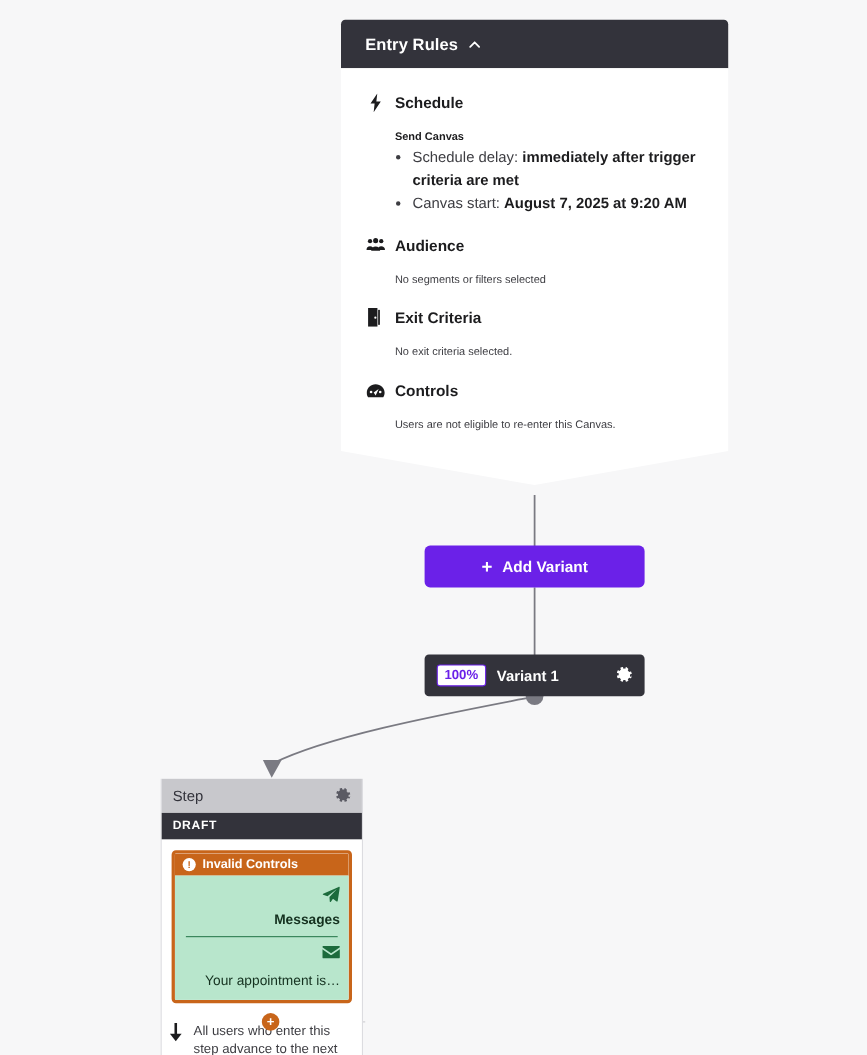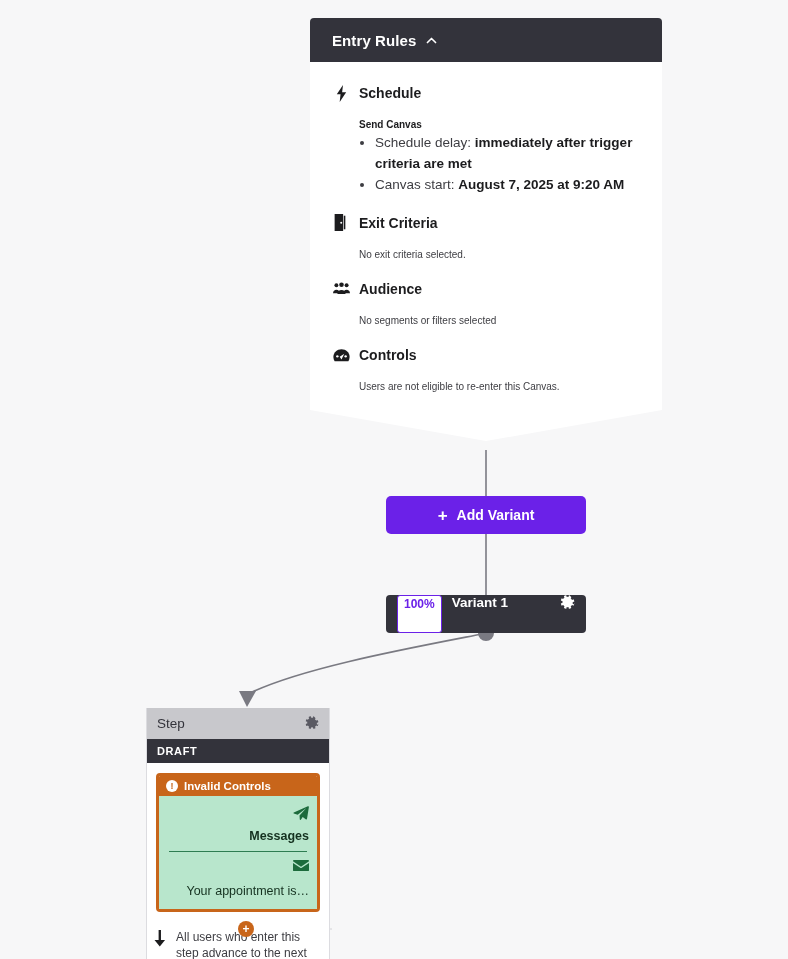--- a/index.html
+++ b/index.html
@@ -126,20 +126,21 @@
   }
 
   
   #variant-node {
     position: absolute;
     left: 386px; top: 595px;
     width: 200px; height: 38px;
     background: #33333b;
     border-radius: 4px;
     display: flex;
+    align-items: center;
     padding: 0 11px;
     gap: 10px;
   }
   .pct-badge {
     background: #ffffff;
     border: 1.5px solid #6b21e8;
     color: #6b21e8;
     font-size: 12px;
     font-weight: bold;
     border-radius: 3px;
@@ -306,34 +307,20 @@
         </div>
         <div class="er-sub strongline">Send Canvas</div>
         <ul class="er-list">
           <li>
             <span>Schedule delay: </span><b>immediately after trigger criteria are met</b>
           </li>
           <li>
             <span>Canvas start: </span><b>August 7, 2025 at 9:20 AM</b>
           </li>
         </ul>
-      </div>
-
-      <div class="er-section">
-        <div class="er-title-row">
-          <span class="ico">
-            <svg width="14" height="17" viewBox="0 0 12 16" fill="#1c1c1e">
-              <path d="M0 0 H8 V16 H0 Z"></path>
-              <rect x="8.6" y="1.6" width="1.5" height="12.8" fill="#1c1c1e"></rect>
-              <circle cx="6.2" cy="8.3" r="0.95" fill="#ffffff"></circle>
-            </svg>
-          </span>
-          <span class="er-title">Exit Criteria</span>
-        </div>
-        <div class="er-sub">No exit criteria selected.</div>
       </div>
 
       <div class="er-section">
         <div class="er-title-row">
           <span class="ico">
             <svg width="17" height="13" viewBox="0 0 20 14" fill="#1c1c1e">
               <circle cx="4" cy="3.2" r="2.3"></circle>
               <circle cx="16" cy="3.2" r="2.3"></circle>
               <circle cx="10" cy="2.6" r="2.7"></circle>
               <path d="M0 12.5c0-2.4 1.8-3.9 4-3.9s4 1.5 4 3.9z"></path>
@@ -342,20 +329,34 @@
             </svg>
           </span>
           <span class="er-title">Audience</span>
         </div>
         <div class="er-sub">No segments or filters selected</div>
       </div>
 
       <div class="er-section">
         <div class="er-title-row">
           <span class="ico">
+            <svg width="14" height="17" viewBox="0 0 12 16" fill="#1c1c1e">
+              <path d="M0 0 H8 V16 H0 Z"></path>
+              <rect x="8.6" y="1.6" width="1.5" height="12.8" fill="#1c1c1e"></rect>
+              <circle cx="6.2" cy="8.3" r="0.95" fill="#ffffff"></circle>
+            </svg>
+          </span>
+          <span class="er-title">Exit Criteria</span>
+        </div>
+        <div class="er-sub">No exit criteria selected.</div>
+      </div>
+
+      <div class="er-section">
+        <div class="er-title-row">
+          <span class="ico">
             <svg width="17" height="15" viewBox="0 0 18 15" fill="#1c1c1e">
               <path d="M9 1C4.2 1 0.4 4.6 0.4 9.1c0 1.6.5 3.1 1.3 4.4h14.6c.8-1.3 1.3-2.8 1.3-4.4C17.6 4.6 13.8 1 9 1Z"></path>
               <circle cx="4.6" cy="8.4" r="1.25" fill="#ffffff"></circle>
               <circle cx="13.4" cy="8.4" r="1.25" fill="#ffffff"></circle>
               <path d="M9 11.7 L11.9 5.6 L7.1 8.9 Z" fill="#ffffff"></path>
             </svg>
           </span>
           <span class="er-title">Controls</span>
         </div>
         <div class="er-sub">Users are not eligible to re-enter this Canvas.</div>

